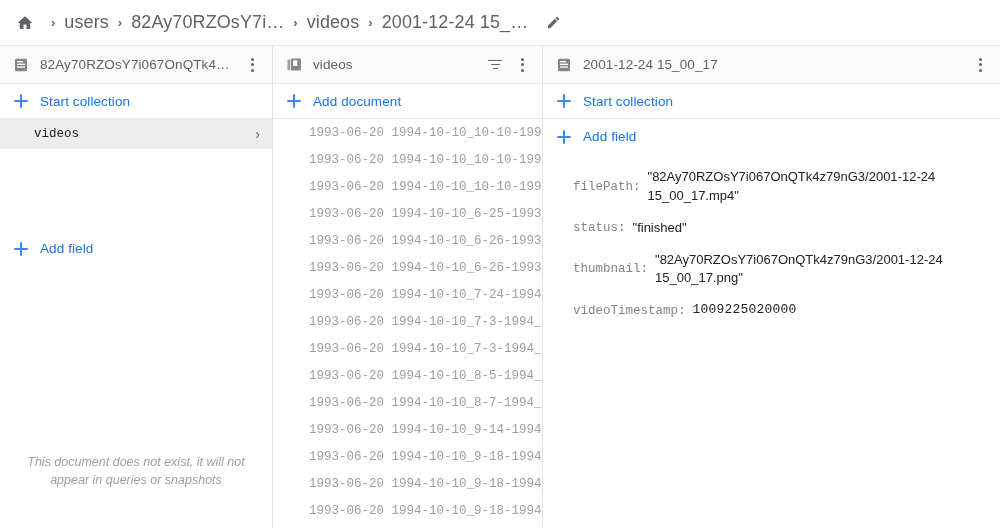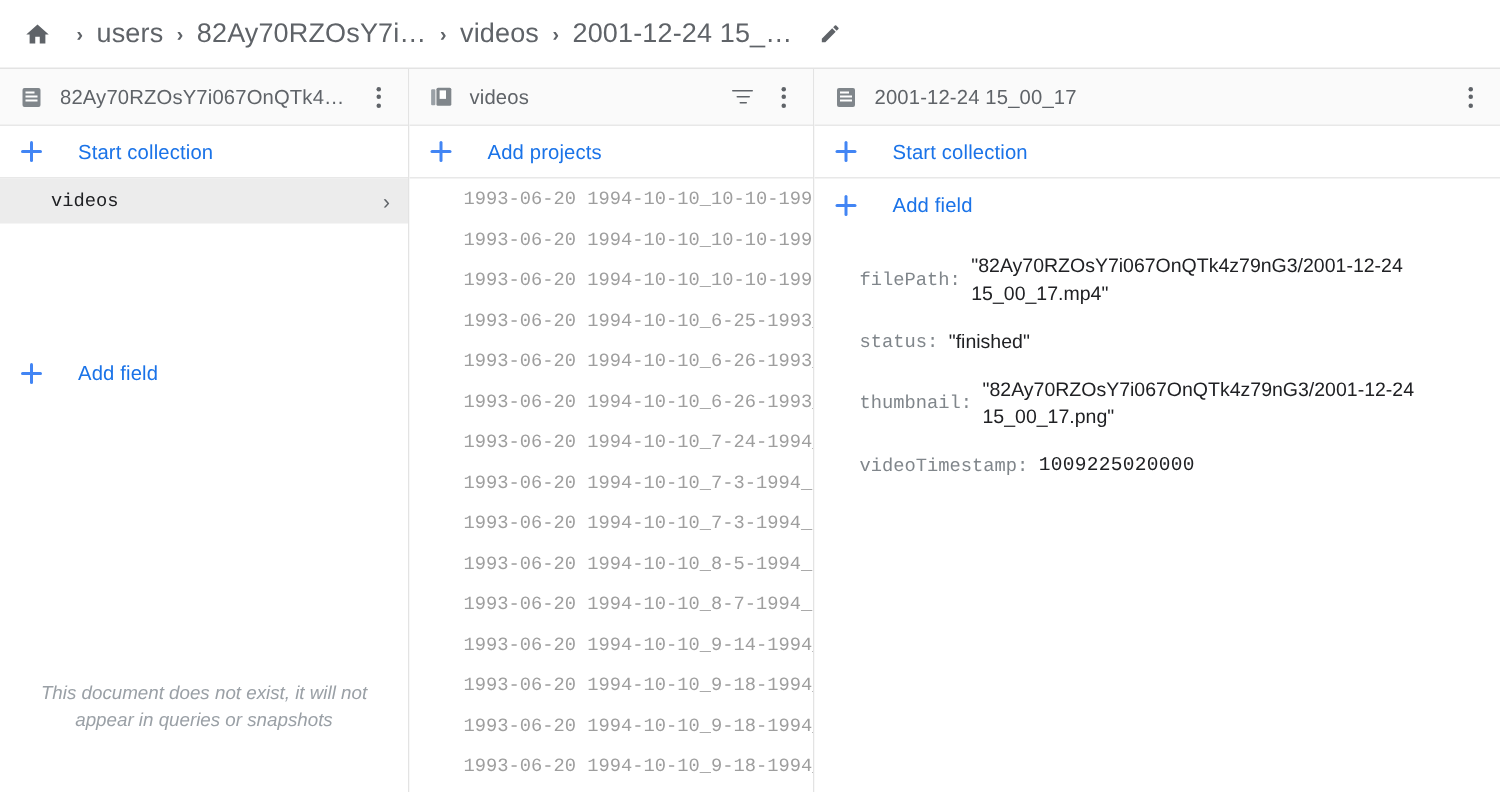--- a/index.html
+++ b/index.html
@@ -72,21 +72,21 @@
   .filter-ico i:nth-child(1){ width: 14px; }
   .filter-ico i:nth-child(2){ width: 9px; }
   .filter-ico i:nth-child(3){ width: 5px; }
 
   
   .action-row {
     display: flex;
     align-items: center;
     height: 35px;
     padding: 0 14px;
-    gap: 24px;
+    gap: 12px;
     border-bottom: 1px solid #e8e8e8;
     cursor: pointer;
   }
   .action-row.no-border { border-bottom: none; }
   .action-row .plus {
     position: relative; width: 14px; height: 14px; flex:0 0 14px;
   }
   .action-row .plus::before, .action-row .plus::after {
     content:""; position:absolute; background:#4285f4; border-radius:1px;
   }
@@ -249,21 +249,21 @@
           </span>
         <span class="kebab">
             <i></i>
             <i></i>
             <i></i>
           </span>
       </div>
 
       <div class="action-row">
         <span class="plus"></span>
-        <span class="lbl">Add projects</span>
+        <span class="lbl">Add document</span>
       </div>
 
       <div class="doc-list" id="document-list">
           <div class="doc-row">
             <span class="dname">1993-06-20 1994-10-10_10-10-1994_id</span>
           </div>
           <div class="doc-row">
             <span class="dname">1993-06-20 1994-10-10_10-10-1994_id</span>
           </div>
           <div class="doc-row">

